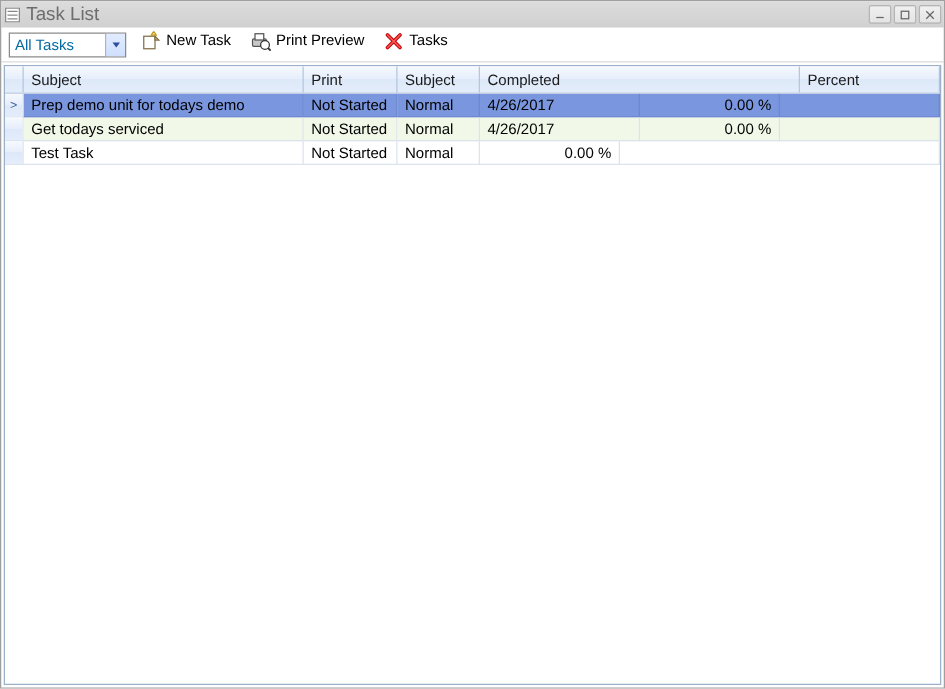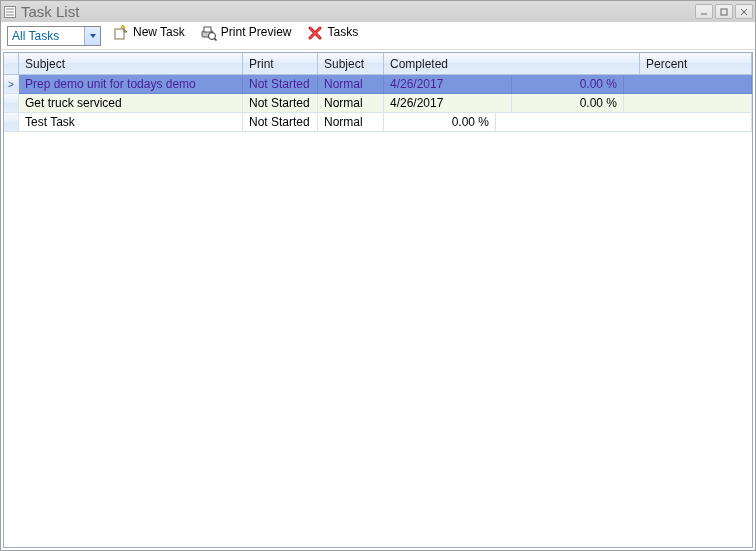--- a/index.html
+++ b/index.html
@@ -105,21 +105,21 @@
     .col-subject { width: 224px; }
     .col-status { width: 75px; }
     .col-priority { width: 66px; }
     .col-due { width: 128px; }
     .col-percent { width: 112px; text-align: right; justify-content:flex-end; }
     .col-completed { flex: 1; }
     .grid-body { flex: 1; overflow: auto; }
     .grid-row { display: flex; height: 19px; }
     .gc { border-right: 1px solid #dbe3ef; border-bottom: 1px solid #dbe3ef; padding: 0 6px; display:flex;align-items:center; overflow:hidden; white-space:nowrap; font-size: 12px;}
     .gc.indicator { width:15px; padding:0; justify-content:center; background:linear-gradient(#f6f9fe,#e6eefb 49%,#dde8f8 50%,#e3edfb); color:#395a9e; font-size:10px;}
-    .row-selected .gc:not(.indicator) { background:#7a96df; color:#4c1d95; border-right:1px solid #6c87cd; border-bottom:1px solid #6c87cd;}
+    .row-selected .gc:not(.indicator) { background:#7a96df; color:#000000; border-right:1px solid #6c87cd; border-bottom:1px solid #6c87cd;}
     .row-alt .gc:not(.indicator) { background:#f1f8e8; }
   </style>
 </head>
 <body>
 
 <div class="window">
 
   <div class="titlebar">
     <span class="title-icon">
       <svg width="12" height="12" viewBox="0 0 12 12">
@@ -210,21 +210,21 @@
           <div class="gc indicator">&gt;</div>
           <div class="gc col-subject">Prep demo unit for todays demo</div>
           <div class="gc col-status">Not Started</div>
           <div class="gc col-priority">Normal</div>
           <div class="gc col-due">4/26/2017</div>
           <div class="gc col-percent">0.00 %</div>
           <div class="gc col-completed"></div>
         </div>
         <div class="grid-row row-alt">
           <div class="gc indicator"></div>
-          <div class="gc col-subject">Get truck serviced</div>
+          <div class="gc col-subject">Get todays serviced</div>
           <div class="gc col-status">Not Started</div>
           <div class="gc col-priority">Normal</div>
           <div class="gc col-due">4/26/2017</div>
           <div class="gc col-percent">0.00 %</div>
           <div class="gc col-completed"></div>
         </div>
         <div class="grid-row">
           <div class="gc indicator"></div>
           <div class="gc col-subject">Test Task</div>
           <div class="gc col-status">Not Started</div>

